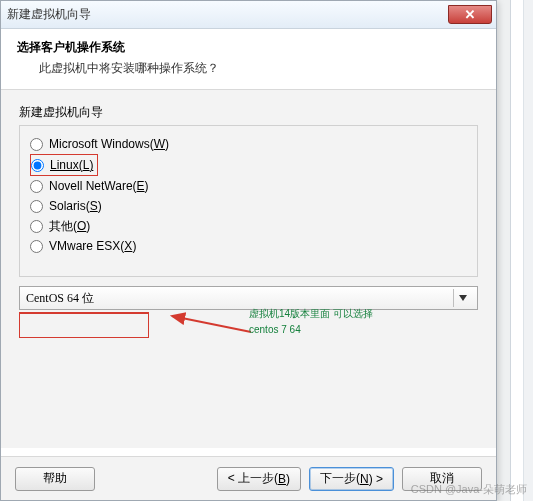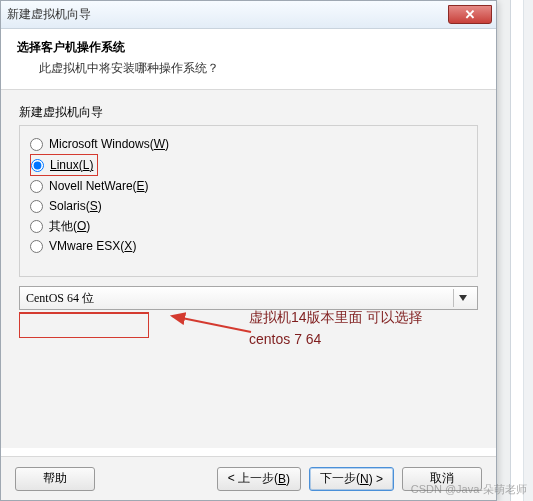--- a/index.html
+++ b/index.html
@@ -121,22 +121,22 @@
   .annot-arrow {
     position: absolute;
     left: 165px;
     top: 220px;
     pointer-events: none;
   }
   .annot-text {
     position: absolute;
     left: 248px;
     top: 216px;
-    color: #7f1d1d;
-    font-size: 14px;
+    color: #15803d;
+    font-size: 10px;
     line-height: 1.6;
   }
   .footer {
     position: absolute;
     left: 0;
     bottom: 0;
     width: 100%;
     height: 44px;
     border-top: 1px solid #d9d9d9;
     background: #f3f3f3;

